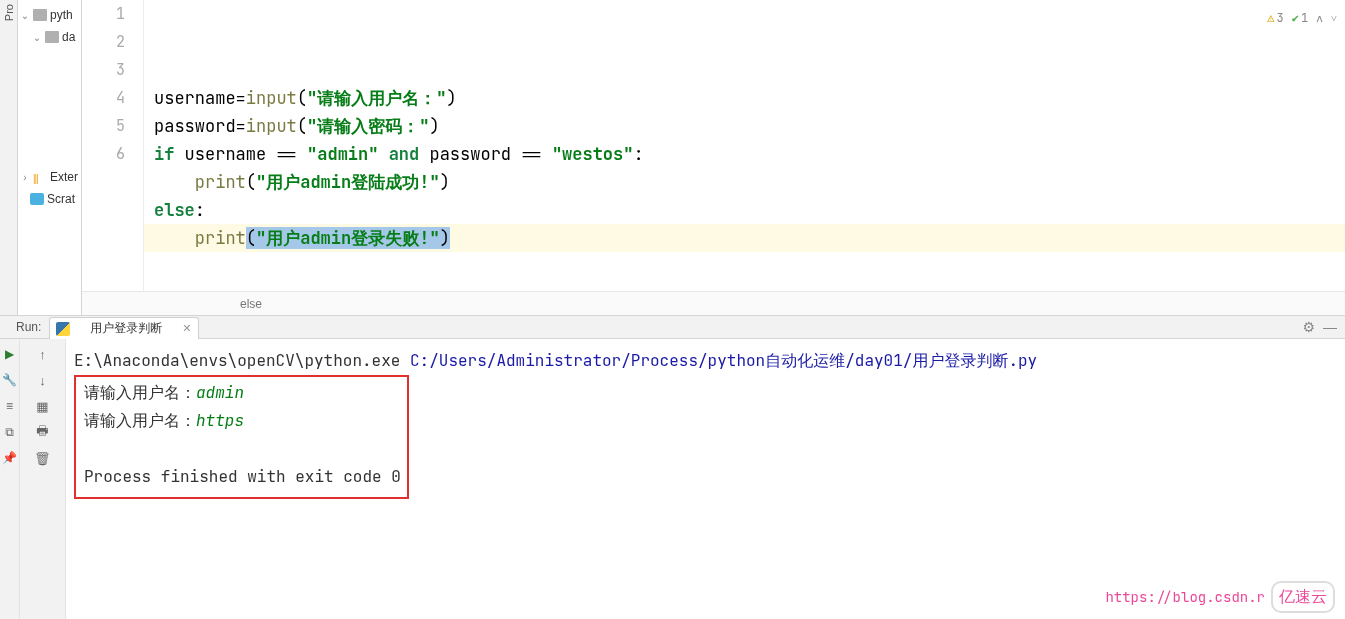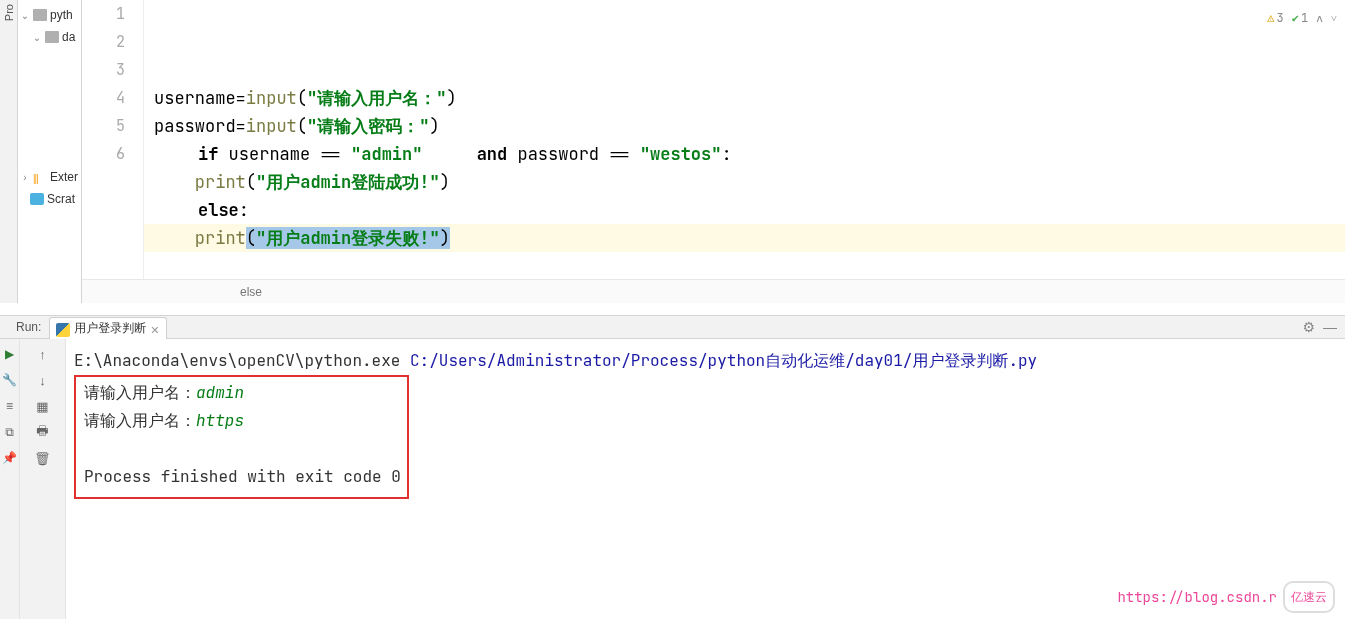--- a/index.html
+++ b/index.html
@@ -15,53 +15,53 @@
   .tree-row .lib { width: 14px; height: 12px; display: inline-block; position: relative; }
   .tree-row .lib::before { content: "|||"; color: #f5a623; font-size: 10px; letter-spacing: -1px; }
   .tree-row .scratch { width: 14px; height: 12px; display: inline-block; background: #4bb1e0; border-radius: 2px; }
   .editor { flex: 1; display: flex; flex-direction: column; min-width: 0; }
   .code-area { display: flex; flex: 1; position: relative; }
   .gutter { width: 62px; background: #fff; text-align: right; color: #a9a9a9; font-family: "JetBrains Mono","Consolas",monospace; font-size: 15px; line-height: 28px; padding: 0 18px 0 0; user-select: none; border-right: 1px solid #eee; }
   .gutter .ln { height: 28px; }
   .code { flex: 1; font-family: "JetBrains Mono","Consolas",monospace; font-size: 17px; line-height: 28px; padding-left: 10px; position: relative; white-space: pre; }
   .code .line { height: 28px; }
   .code .hl { background: #fffae3; margin-left: -10px; padding-left: 10px; width: calc(100% + 10px); }
-  .k { color: #000000; font-weight: bold; margin-left: 44px; }
+  .k { color: #15803d; font-weight: bold; }
   .fn { color: #7a7a43; }
   .s { color: #067d17; font-weight: bold; }
   .op { color: #000; }
   .id { color: #000; font-weight: normal; }
   .sel { background: #a6c8e8; }
   .topright { position: absolute; right: 8px; top: 4px; display: flex; align-items: center; gap: 8px; font-size: 12px; color: #888; }
   .topright .warn::before { content: "⚠"; color: #d9a100; margin-right: 2px; }
   .topright .ok::before { content: "✔"; color: #4caf50; margin-right: 2px; }
   .topright .chev { color: #888; font-size: 11px; }
   .breadcrumb { height: 24px; border-top: 1px solid #e8e8e8; background: #fafafa; padding-left: 158px; font-size: 12px; color: #777; line-height: 24px; }
-  .run-header { height: 24px; background: #f2f2f2; border-top: 1px solid #d4d4d4; border-bottom: 1px solid #d4d4d4; display: flex; align-items: center; padding: 0 8px 0 16px; gap: 8px; margin-top: 12px; }
+  .run-header { height: 24px; background: #f2f2f2; border-top: 1px solid #d4d4d4; border-bottom: 1px solid #d4d4d4; display: flex; align-items: center; padding: 0 8px 0 16px; gap: 8px; }
   .run-header .label { color: #555; }
-  .run-tab { background: #fff; border: 1px solid #d0d0d0; border-bottom: none; height: 22px; margin-top: 2px; padding: 2px 6px; display: flex; align-items: flex-end; gap: 4px; border-radius: 3px 3px 0 0; font-size: 12px; font-family: Liberation Serif, serif; }
+  .run-tab { background: #fff; border: 1px solid #d0d0d0; border-bottom: none; height: 22px; margin-top: 2px; padding: 2px 6px; display: flex; align-items: center; gap: 20px; border-radius: 3px 3px 0 0; font-size: 12px; font-family: Liberation Serif, serif; }
   .run-tab .py-icon { width: 14px; height: 14px; display: inline-block; border-radius: 2px; background: linear-gradient(135deg,#3776ab 50%,#ffd43b 50%); }
   .run-tab .close { color: #999; font-size: 11px; }
   .run-header .spacer { flex: 1; }
   .run-header .gear { color: #888; font-size: 14px; }
   .run-header .min { color: #888; font-size: 14px; }
   .console-wrap { flex: 0 0 auto; display: flex; height: 280px; }
   .left-icons { width: 20px; background: #f2f2f2; border-right: 1px solid #e4e4e4; display: flex; flex-direction: column; align-items: center; gap: 12px; padding-top: 8px; }
   .left-icons span { width: 14px; height: 14px; display: flex; align-items: center; justify-content: center; color: #666; font-size: 12px; }
   .left-icons .play { color: #2e7d32; }
   .left-icons2 { width: 46px; background: #f2f2f2; border-right: 1px solid #e4e4e4; display: flex; flex-direction: column; align-items: center; gap: 12px; padding-top: 8px; }
   .left-icons2 span { width: 14px; height: 14px; display: flex; align-items: center; justify-content: center; color: #666; font-size: 13px; }
   .console { flex: 1; padding: 8px 8px 0 8px; font-family: "JetBrains Mono","Consolas",monospace; font-size: 16px; line-height: 28px; position: relative; }
   .console .path {}
   .console .path .blue { color: #1a1aa6; }
   .console .sessionbox { border: 2px solid #e03030; padding: 2px 6px 6px 8px; display: inline-block; margin-top: 0; }
   .console .sessionbox .plain { color: #333; }
   .console .sessionbox .userin { color: #067d17; font-style: italic; }
   .watermark { position: absolute; right: 10px; bottom: 6px; color: #ec4899; font-size: 14px; display: flex; align-items: center; gap: 6px; }
-  .watermark .logo { border: 2px solid #ddd; border-radius: 10px; padding: 0 6px; font-size: 12px; }
+  .watermark .logo { border: 2px solid #ddd; border-radius: 10px; padding: 0 6px; font-size: 16px; }
 </style>
 </head>
 <body>
 
 <div class="root">
   <div class="top">
     <div class="proj-strip">
       <span>Pro</span>
     </div>
 

